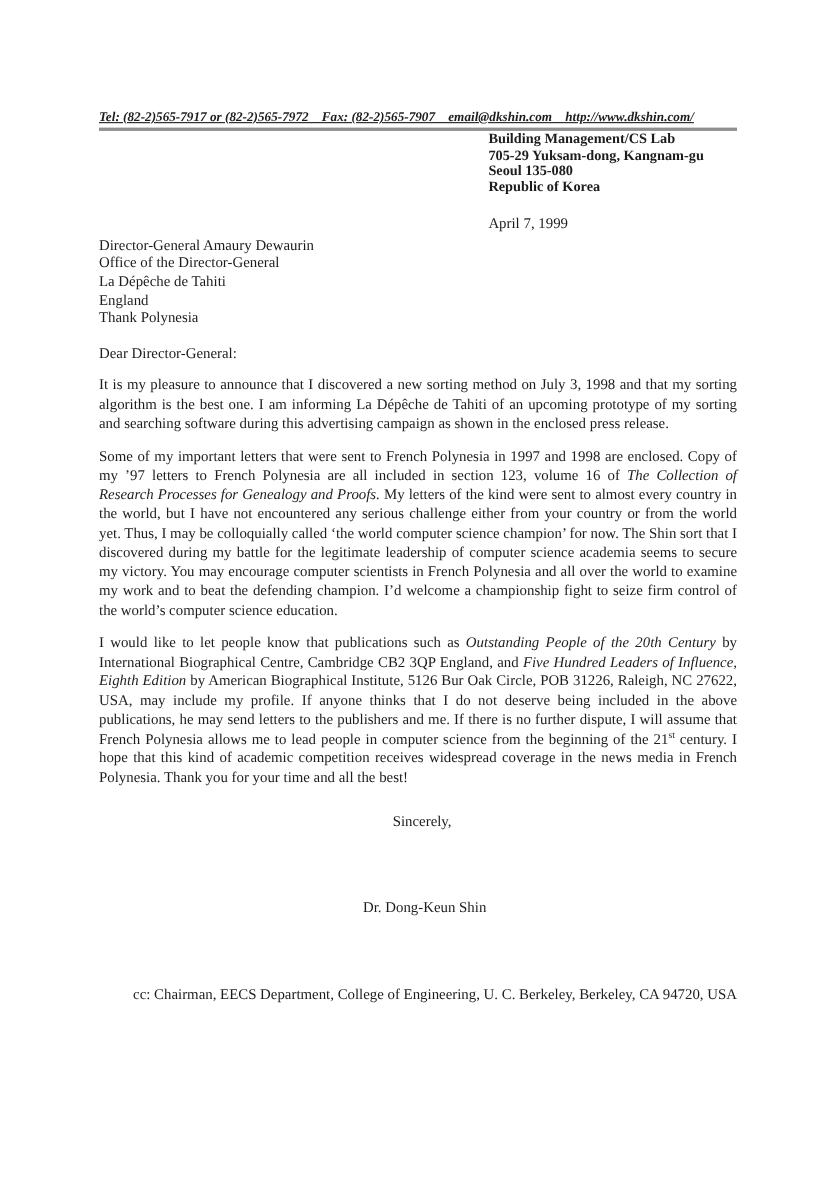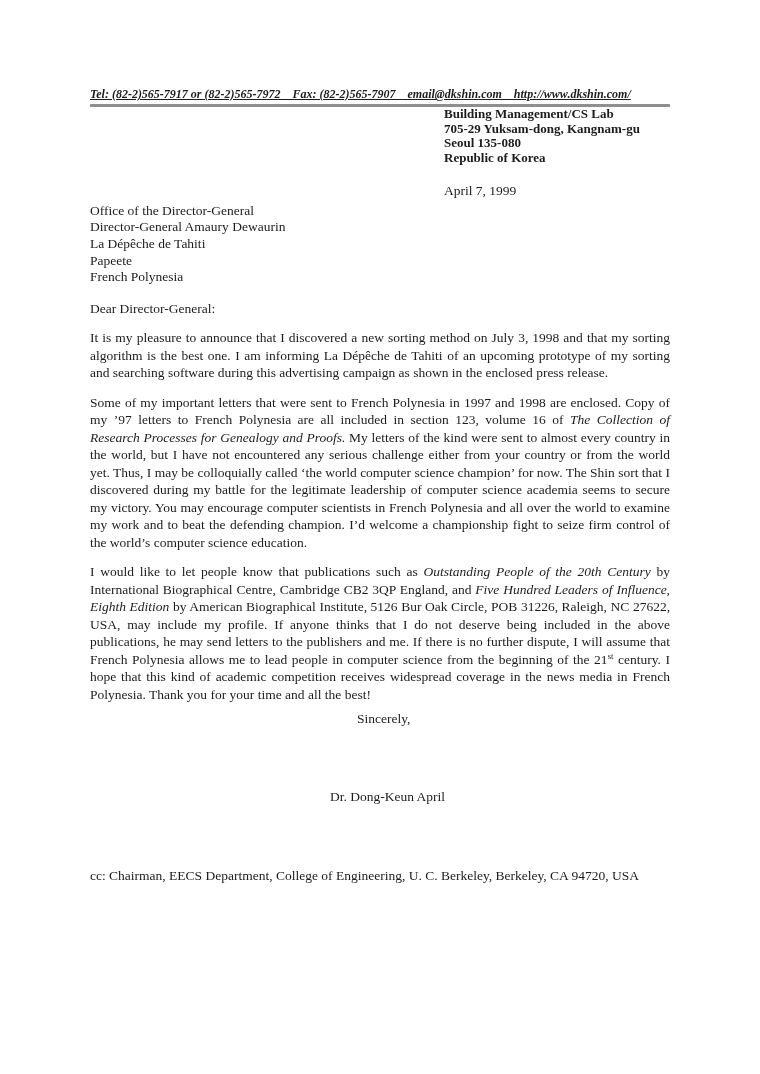--- a/index.html
+++ b/index.html
@@ -16,21 +16,21 @@
   }
   .page {
     position: relative;
     width: 760px;
     height: 1074px;
     background: #ffffff;
   }
   .content {
     position: absolute;
     left: 90px;
-    top: 0;
+    top: 12px;
     width: 580px;
   }
   .contact-line {
     margin-top: 87px;
     font-style: italic;
     font-weight: bold;
     font-size: 12px;
     line-height: 15px;
     white-space: pre;
     text-decoration: underline;
@@ -67,70 +67,71 @@
     line-height: 17.5px;
     text-align: justify;
   }
   .para i { font-style: italic; }
   .para sup {
     font-size: 0.65em;
     vertical-align: super;
     line-height: 0;
   }
   .closing {
-    margin-top: 7px;
+    margin-top: 23px;
     margin-left: 267px;
     font-size: 13.5px;
     line-height: 17.5px;
   }
   .signature {
     margin-top: 60px;
     margin-left: 240px;
     font-size: 13.5px;
     line-height: 17.5px;
   }
   .cc {
     margin-top: 62px;
     font-size: 13.5px;
     line-height: 17.5px;
+    text-align: right;
   }
 </style>
 </head>
 <body>
 
 <div class="page">
   <div class="content">
 
     <div class="contact-line">Tel: (82-2)565-7917 or (82-2)565-7972    Fax: (82-2)565-7907    email@dkshin.com    http://www.dkshin.com/</div>
 
     <div class="sender">
       <div>Building Management/CS Lab</div>
       <div>705-29 Yuksam-dong, Kangnam-gu</div>
       <div>Seoul 135-080</div>
       <div>Republic of Korea</div>
     </div>
 
     <div class="date">April 7, 1999</div>
 
     <div class="recipient">
+      <div>Director-General Amaury Dewaurin</div>
       <div>Office of the Director-General</div>
-      <div>Director-General Amaury Dewaurin</div>
       <div>La Dépêche de Tahiti</div>
-      <div>Papeete</div>
-      <div>French Polynesia</div>
+      <div>England</div>
+      <div>Thank Polynesia</div>
     </div>
 
     <div class="salutation">Dear Director-General:</div>
 
     <p class="para">It is my pleasure to announce that I discovered a new sorting method on July 3, 1998 and that my sorting algorithm is the best one.  I am informing La Dépêche de Tahiti of an upcoming prototype of my sorting and searching software during this advertising campaign as shown in the enclosed press release.</p>
 
     <p class="para"><span>Some of my important letters that were sent to French Polynesia in 1997 and 1998 are enclosed.  Copy of my ’97 letters to French Polynesia are all included in section 123, volume 16 of </span><i>The Collection of Research Processes for Genealogy and Proofs.</i><span>  My letters of the kind were sent to almost every country in the world, but I have not encountered any serious challenge either from your country or from the world yet.  Thus, I may be colloquially called ‘the world computer science champion’ for now.  The Shin sort that I discovered during my battle for the legitimate leadership of computer science academia seems to secure my victory.  You may encourage computer scientists in French Polynesia and all over the world to examine my work and to beat the defending champion.  I’d welcome a championship fight to seize firm control of the world’s computer science education.</span></p>
 
     <p class="para"><span>I would like to let people know that publications such as </span><i>Outstanding People of the 20th Century</i><span> by International Biographical Centre, Cambridge CB2 3QP England, and </span><i>Five Hundred Leaders of Influence, Eighth Edition</i><span> by American Biographical Institute, 5126 Bur Oak Circle, POB 31226, Raleigh, NC 27622, USA, may include my profile.  If anyone thinks that I do not deserve being included in the above publications, he may send letters to the publishers and me.  If there is no further dispute, I will assume that French Polynesia allows me to lead people in computer science from the beginning of the 21</span><sup>st</sup><span> century.  I hope that this kind of academic competition receives widespread coverage in the news media in French Polynesia.  Thank you for your time and all the best!</span></p>
 
     <div class="closing">Sincerely,</div>
 
-    <div class="signature">Dr. Dong-Keun April</div>
+    <div class="signature">Dr. Dong-Keun Shin</div>
 
     <div class="cc">cc: Chairman, EECS Department, College of Engineering, U. C. Berkeley, Berkeley, CA 94720, USA</div>
 
   </div>
 </div>
 
 </body></html>

